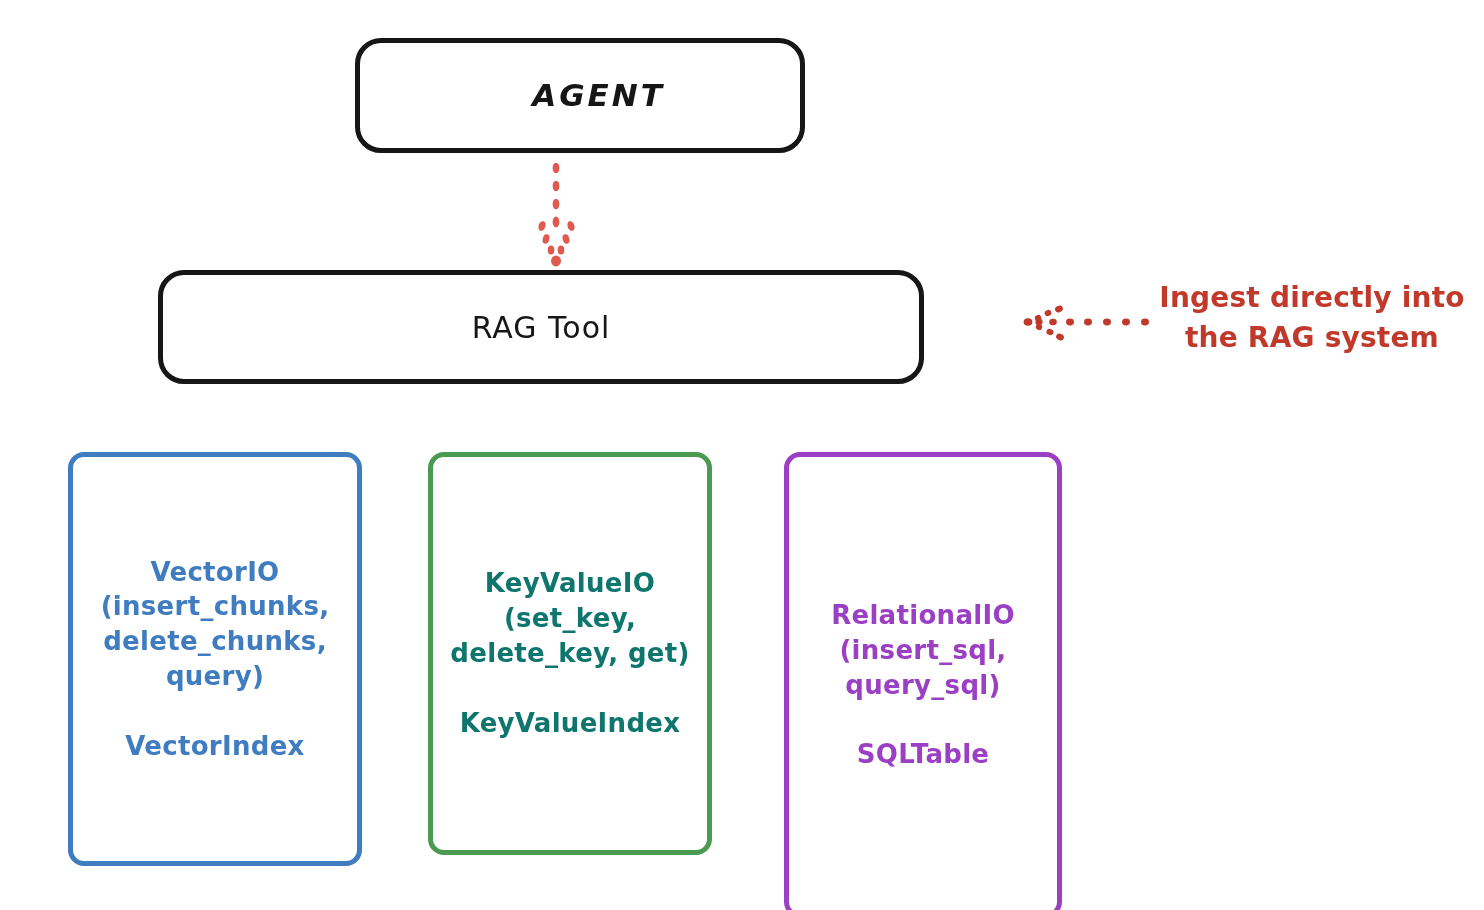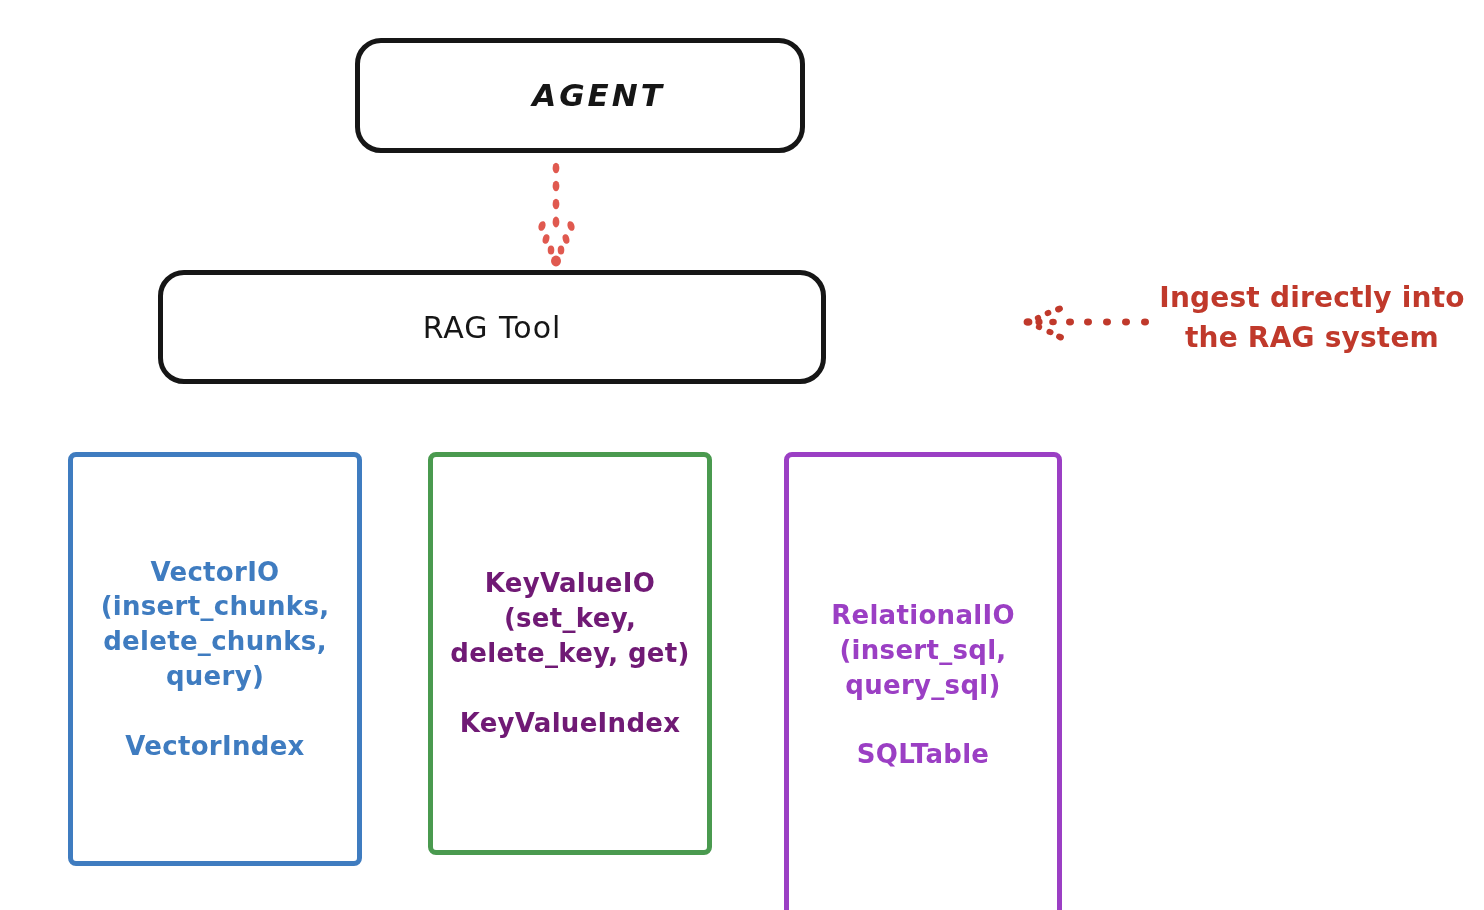--- a/index.html
+++ b/index.html
@@ -56,35 +56,35 @@
   #agent-node .node-text {
     font-size: 31px;
     font-style: italic;
     letter-spacing: 3px;
     margin-left: 37px;
   }
 
   #ragtool-node {
     left: 158px;
     top: 270px;
-    width: 668px;
+    width: 766px;
     height: 114px;
   }
   #ragtool-node .node-text {
     font-size: 30px;
     font-style: normal;
     letter-spacing: 1px;
     font-weight: 500;
   }
 
   
   .node.leaf {
     border-width: 5px;
     border-style: solid;
-    border-radius: 8px;
+    border-radius: 16px;
     align-items: center;
     justify-content: center;
   }
   .node.leaf .node-text {
     font-size: 26px;
     font-weight: 600;
     line-height: 1.34;
     letter-spacing: 0.3px;
   }
 
@@ -95,21 +95,21 @@
     height: 414px;
     border-color: #3f7cc0;
     color: #3f7cc0;
   }
   #keyvalueio-node {
     left: 428px;
     top: 452px;
     width: 284px;
     height: 403px;
     border-color: #4a9a4f;
-    color: #701a75;
+    color: #0f766e;
   }
   #relationalio-node {
     left: 784px;
     top: 452px;
     width: 278px;
     height: 466px;
     border-color: #9b3fc4;
     color: #9b3fc4;
   }
 

